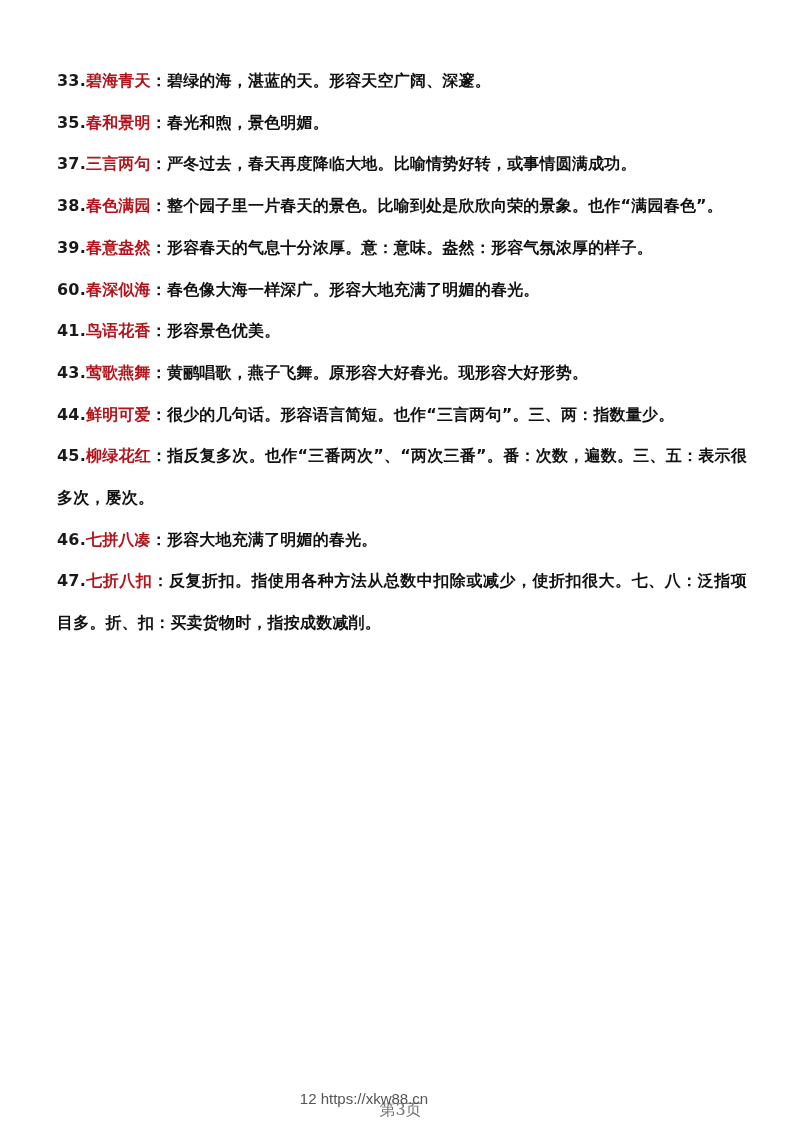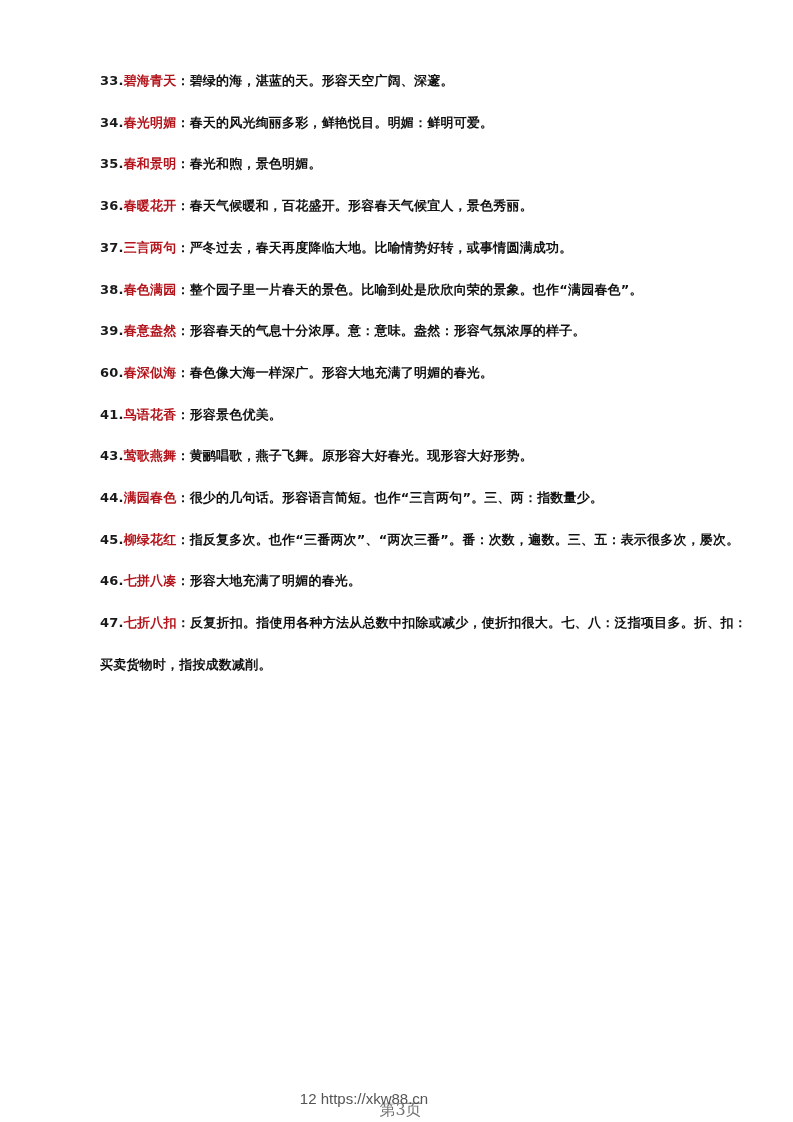--- a/index.html
+++ b/index.html
@@ -14,28 +14,27 @@
       overflow: hidden;
       font-family: "DejaVu Sans", "Liberation Sans", sans-serif;
     }
     .page {
       position: absolute;
       left: 57px;
       top: 60px;
       width: 690px;
     }
     .entry {
-      font-size: 13px;
+      font-size: 16px;
       font-weight: bold;
       line-height: 41.7px;
       color: #111111;
       letter-spacing: 0.2px;
       text-align: justify;
       word-break: break-all;
-      margin-left: 43px;
     }
     .num {
       color: #1a1a1a;
     }
     .idiom {
       color: #b3141b;
     }
     .footer {
       position: absolute;
       left: 4px;
@@ -56,30 +55,28 @@
       font-size: 16px;
       color: #444444;
       opacity: 0.75;
     }
   </style>
 </head>
 <body>
 
 <div class="page">
   <div class="entry"><span class="num">33.</span><span class="idiom">碧海青天</span><span>：</span><span>碧绿的海，湛蓝的天。形容天空广阔、深邃。</span></div>
-  <div class="entry"><span class="num">34.</span><span class="idiom">春光明媚</span><span>：</span><span>春天的风光绚丽多彩，鲜艳悦目。明媚：鲜明可爱。</span></div>
   <div class="entry"><span class="num">35.</span><span class="idiom">春和景明</span><span>：</span><span>春光和煦，景色明媚。</span></div>
-  <div class="entry"><span class="num">36.</span><span class="idiom">春暖花开</span><span>：</span><span>春天气候暖和，百花盛开。形容春天气候宜人，景色秀丽。</span></div>
   <div class="entry"><span class="num">37.</span><span class="idiom">三言两句</span><span>：</span><span>严冬过去，春天再度降临大地。比喻情势好转，或事情圆满成功。</span></div>
   <div class="entry"><span class="num">38.</span><span class="idiom">春色满园</span><span>：</span><span>整个园子里一片春天的景色。比喻到处是欣欣向荣的景象。也作“满园春色”。</span></div>
   <div class="entry"><span class="num">39.</span><span class="idiom">春意盎然</span><span>：</span><span>形容春天的气息十分浓厚。意：意味。盎然：形容气氛浓厚的样子。</span></div>
   <div class="entry"><span class="num">60.</span><span class="idiom">春深似海</span><span>：</span><span>春色像大海一样深广。形容大地充满了明媚的春光。</span></div>
   <div class="entry"><span class="num">41.</span><span class="idiom">鸟语花香</span><span>：</span><span>形容景色优美。</span></div>
   <div class="entry"><span class="num">43.</span><span class="idiom">莺歌燕舞</span><span>：</span><span>黄鹂唱歌，燕子飞舞。原形容大好春光。现形容大好形势。</span></div>
-  <div class="entry"><span class="num">44.</span><span class="idiom">满园春色</span><span>：</span><span>很少的几句话。形容语言简短。也作“三言两句”。三、两：指数量少。</span></div>
+  <div class="entry"><span class="num">44.</span><span class="idiom">鲜明可爱</span><span>：</span><span>很少的几句话。形容语言简短。也作“三言两句”。三、两：指数量少。</span></div>
   <div class="entry"><span class="num">45.</span><span class="idiom">柳绿花红</span><span>：</span><span>指反复多次。也作“三番两次”、“两次三番”。番：次数，遍数。三、五：表示很多次，屡次。</span></div>
   <div class="entry"><span class="num">46.</span><span class="idiom">七拼八凑</span><span>：</span><span>形容大地充满了明媚的春光。</span></div>
   <div class="entry"><span class="num">47.</span><span class="idiom">七折八扣</span><span>：</span><span>反复折扣。指使用各种方法从总数中扣除或减少，使折扣很大。七、八：泛指项目多。折、扣：买卖货物时，指按成数减削。</span></div>
 </div>
 
 <div class="footer">
   <span>12 https://xkw88.cn</span>
   <div class="page-no">第3页</div>
 </div>
 

